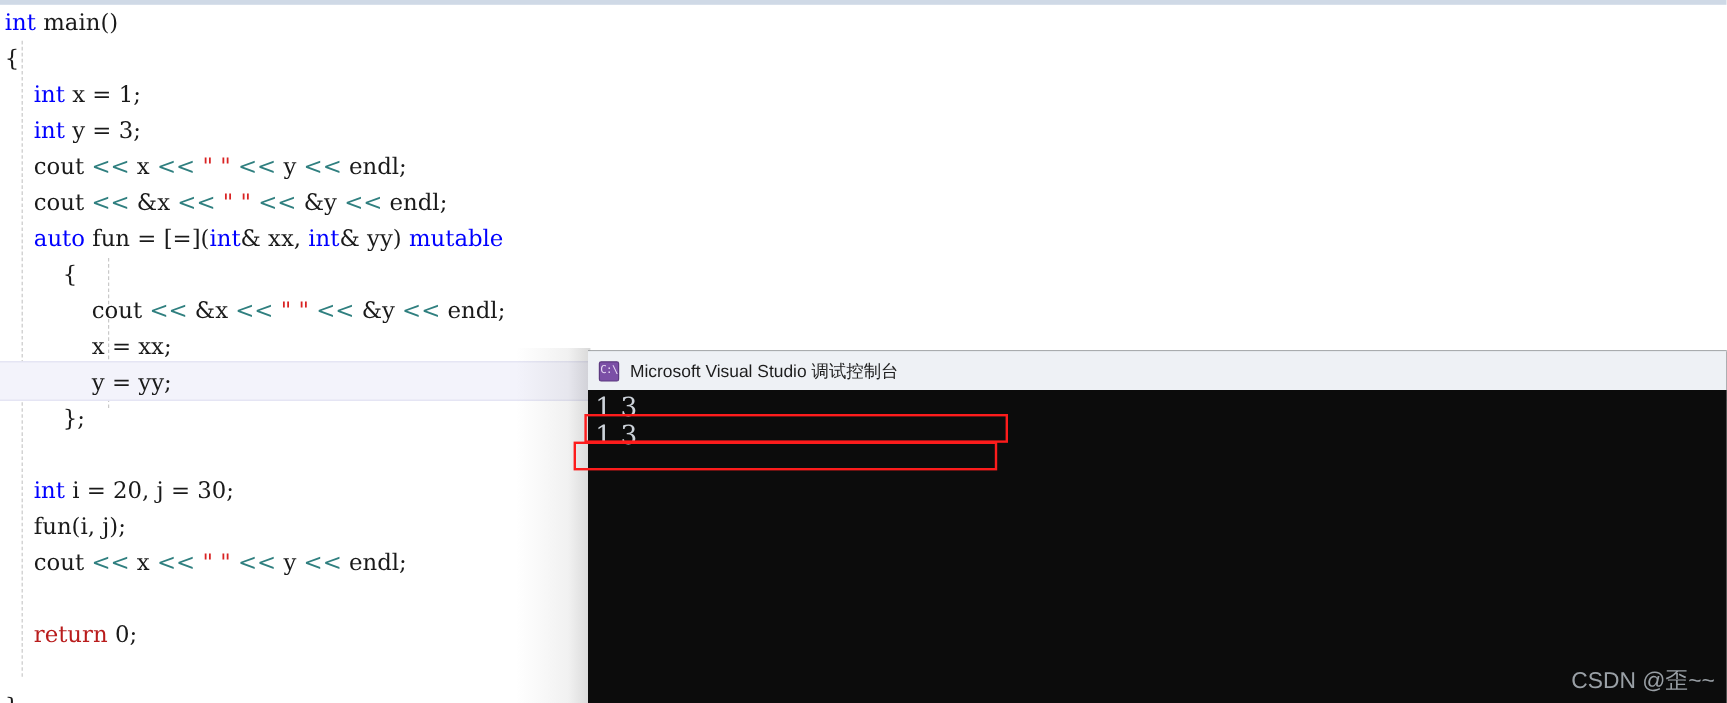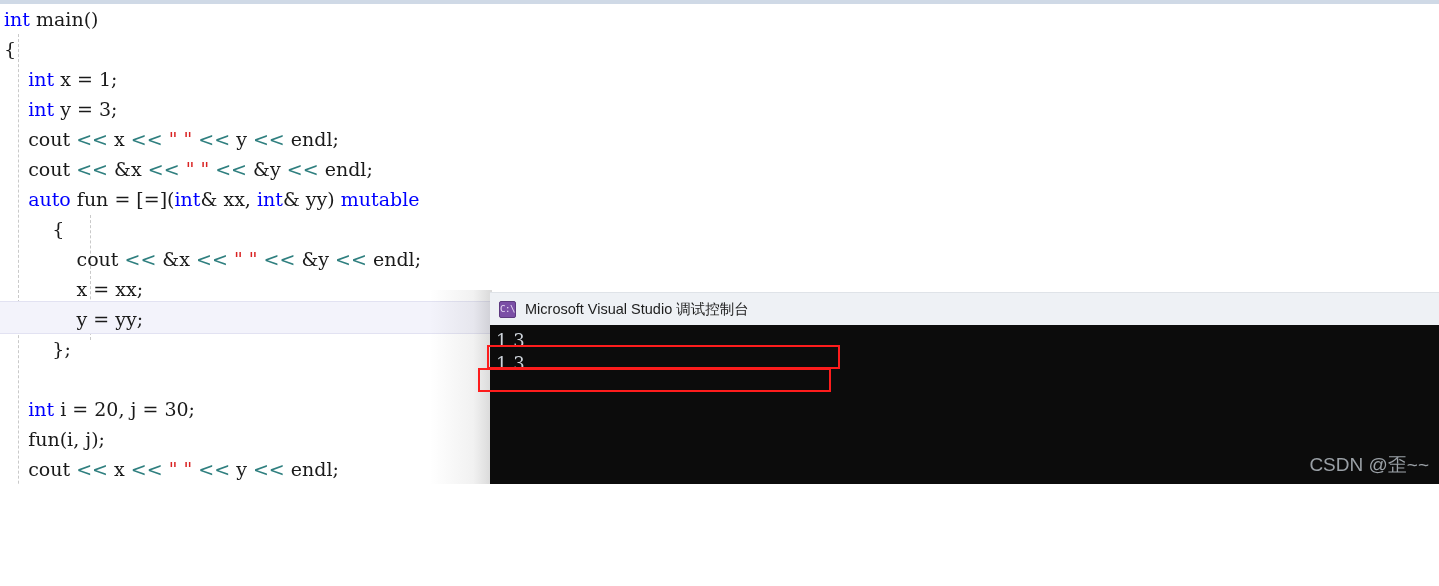--- a/index.html
+++ b/index.html
@@ -4,21 +4,21 @@
 <style>
   html, body {
     margin: 0; padding: 0;
     width: 1439px; height: 586px;
     overflow: hidden;
     background: #ffffff;
     font-family: "Liberation Serif", serif;
   }
   #root {
     position: relative;
-    width: 1439px; height: 484px;
+    width: 1439px; height: 586px;
     background: #ffffff;
     overflow: hidden;
   }
 
   
   #editor {
     position: absolute;
     left: 0; top: 0;
     width: 1439px; height: 586px;
     background: #ffffff;
@@ -121,21 +121,21 @@
     padding: 4px 0 0 4px;
     box-sizing: border-box;
   }
   #console-left-rail {
     position: absolute; left: 0px; top: 33px;
     width: 3px; height: 261px;
     background: #2a2a2a;
   }
   .cline {
     font-family: "DejaVu Serif", "Liberation Serif", serif;
-    font-size: 18px;
+    font-size: 22px;
     line-height: 23px;
     color: #cdd3da;
     white-space: pre;
     padding-left: 2px;
     height: 23px;
   }
   .cline.blank { color: transparent; }
   .cursor-block {
     display: inline-block;
     width: 10px; height: 5px;

